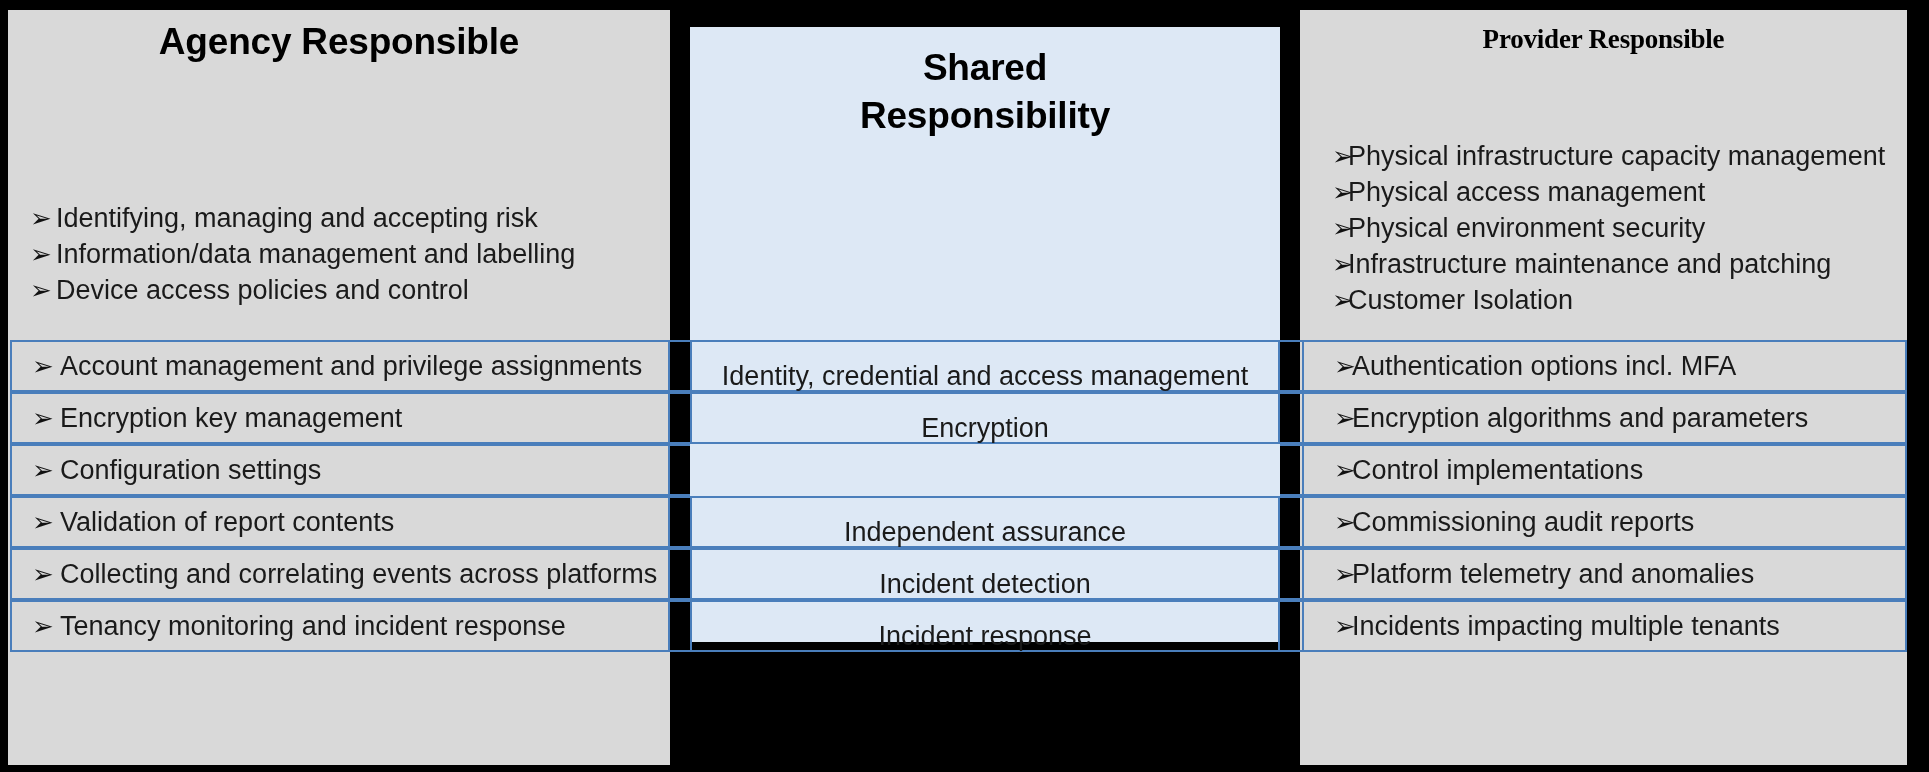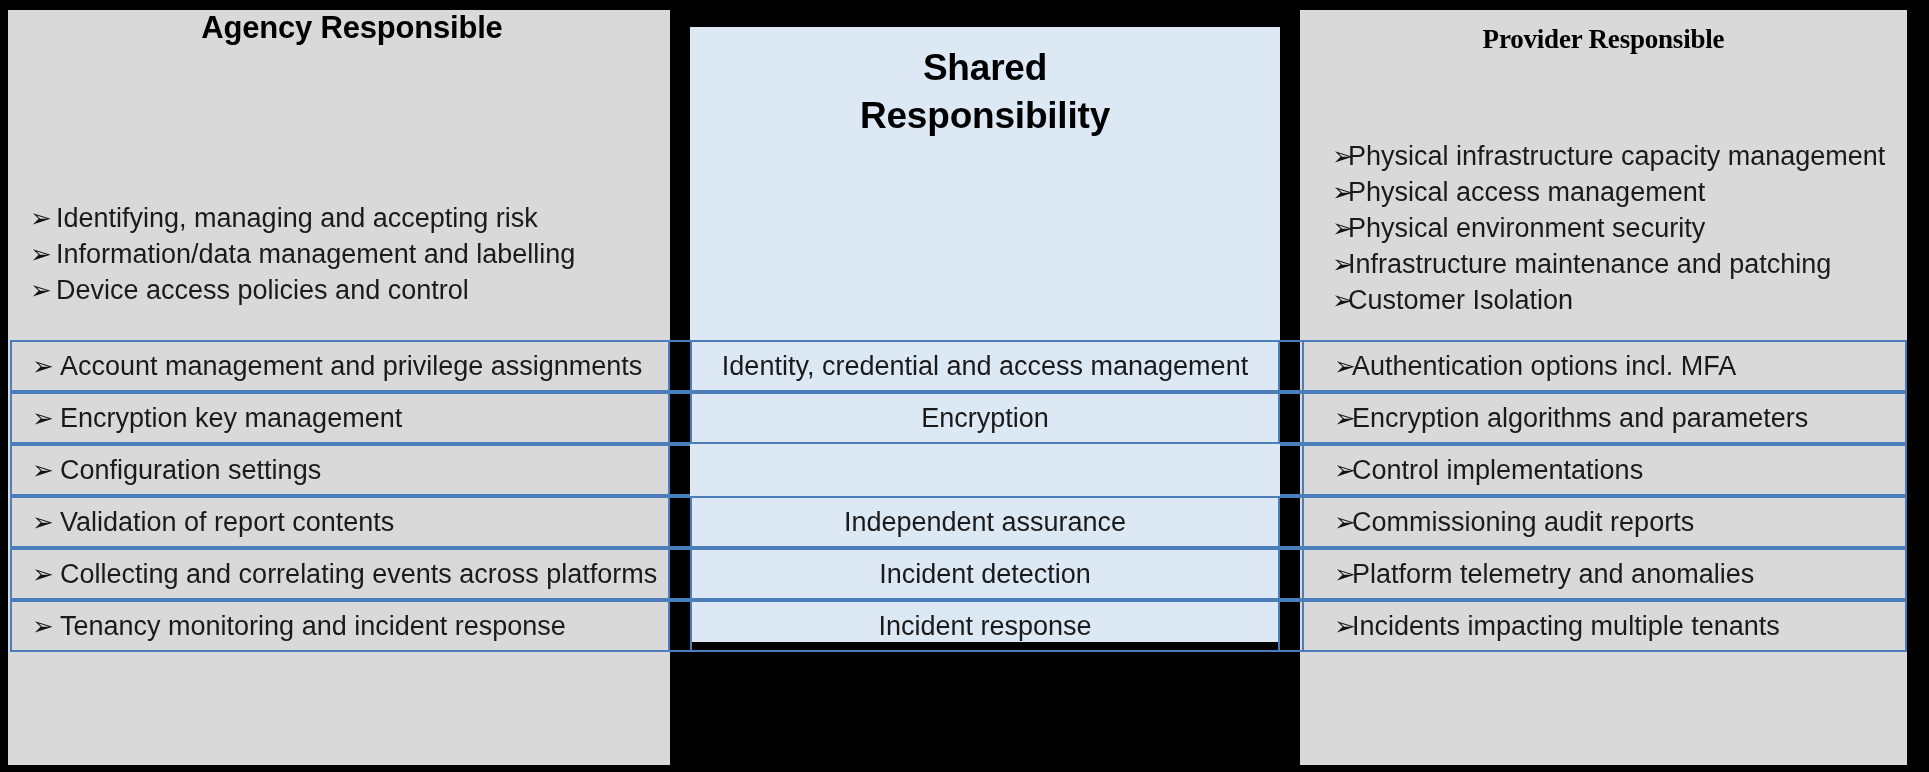--- a/index.html
+++ b/index.html
@@ -16,21 +16,21 @@
   #panel-agency  {left:8px;   top:10px; width:662px; height:755px; background:#d9d9d9;}
   #panel-shared  {left:690px; top:27px; width:590px; height:615px; background:#dde8f5;}
   #panel-provider{left:1300px;top:10px; width:607px; height:755px; background:#d9d9d9;}
 
   
   .col-title{
     position:absolute;left:0;width:100%;
     text-align:center;font-weight:bold;color:#000;
     letter-spacing:-0.2px;
   }
-  #title-agency  {top:0; font-size:31px;padding-left:13px;}
+  #title-agency  {top:11px; font-size:37px;}
   #title-provider{top:14px; font-size:27px;font-family:Liberation Serif, serif;}
   #title-shared  {top:17px; font-size:37px;line-height:1.30;}
 
   
   .plain-list{position:absolute;left:0;width:100%;}
   #list-agency  {top:195px;}
   #list-provider{top:133px;}
   .blt{
     display:flex;align-items:baseline;
     font-size:27px;color:#1a1a1a;line-height:1.0;
@@ -43,21 +43,21 @@
   }
   #list-provider .blt .arrow{padding-left:32px;}
   .blt .txt{white-space:nowrap;}
 
   
   .row-band{position:absolute;left:0;width:1929px;height:52px;}
 
   .seg{position:absolute;top:0;height:52px;box-sizing:border-box;
        border:2px solid #4a7ebb;display:flex;align-items:center;}
   .seg-left  {left:10px;   width:660px;}
-  .seg-mid   {left:690px;  width:590px; justify-content:center;}
+  .seg-mid   {left:690px;  width:590px; justify-content:center;align-items:flex-end;}
   .seg-right {left:1302px; width:605px;}
 
   .seg .arrow{
     flex:0 0 auto;width:48px;box-sizing:border-box;
     padding-left:20px;font-size:26px;color:#111;line-height:1;
   }
   .seg-right .arrow{padding-left:30px;}
   .seg .txt{font-size:27px;color:#1a1a1a;white-space:nowrap;line-height:1;}
   .seg-mid .txt{text-align:center;}
 

